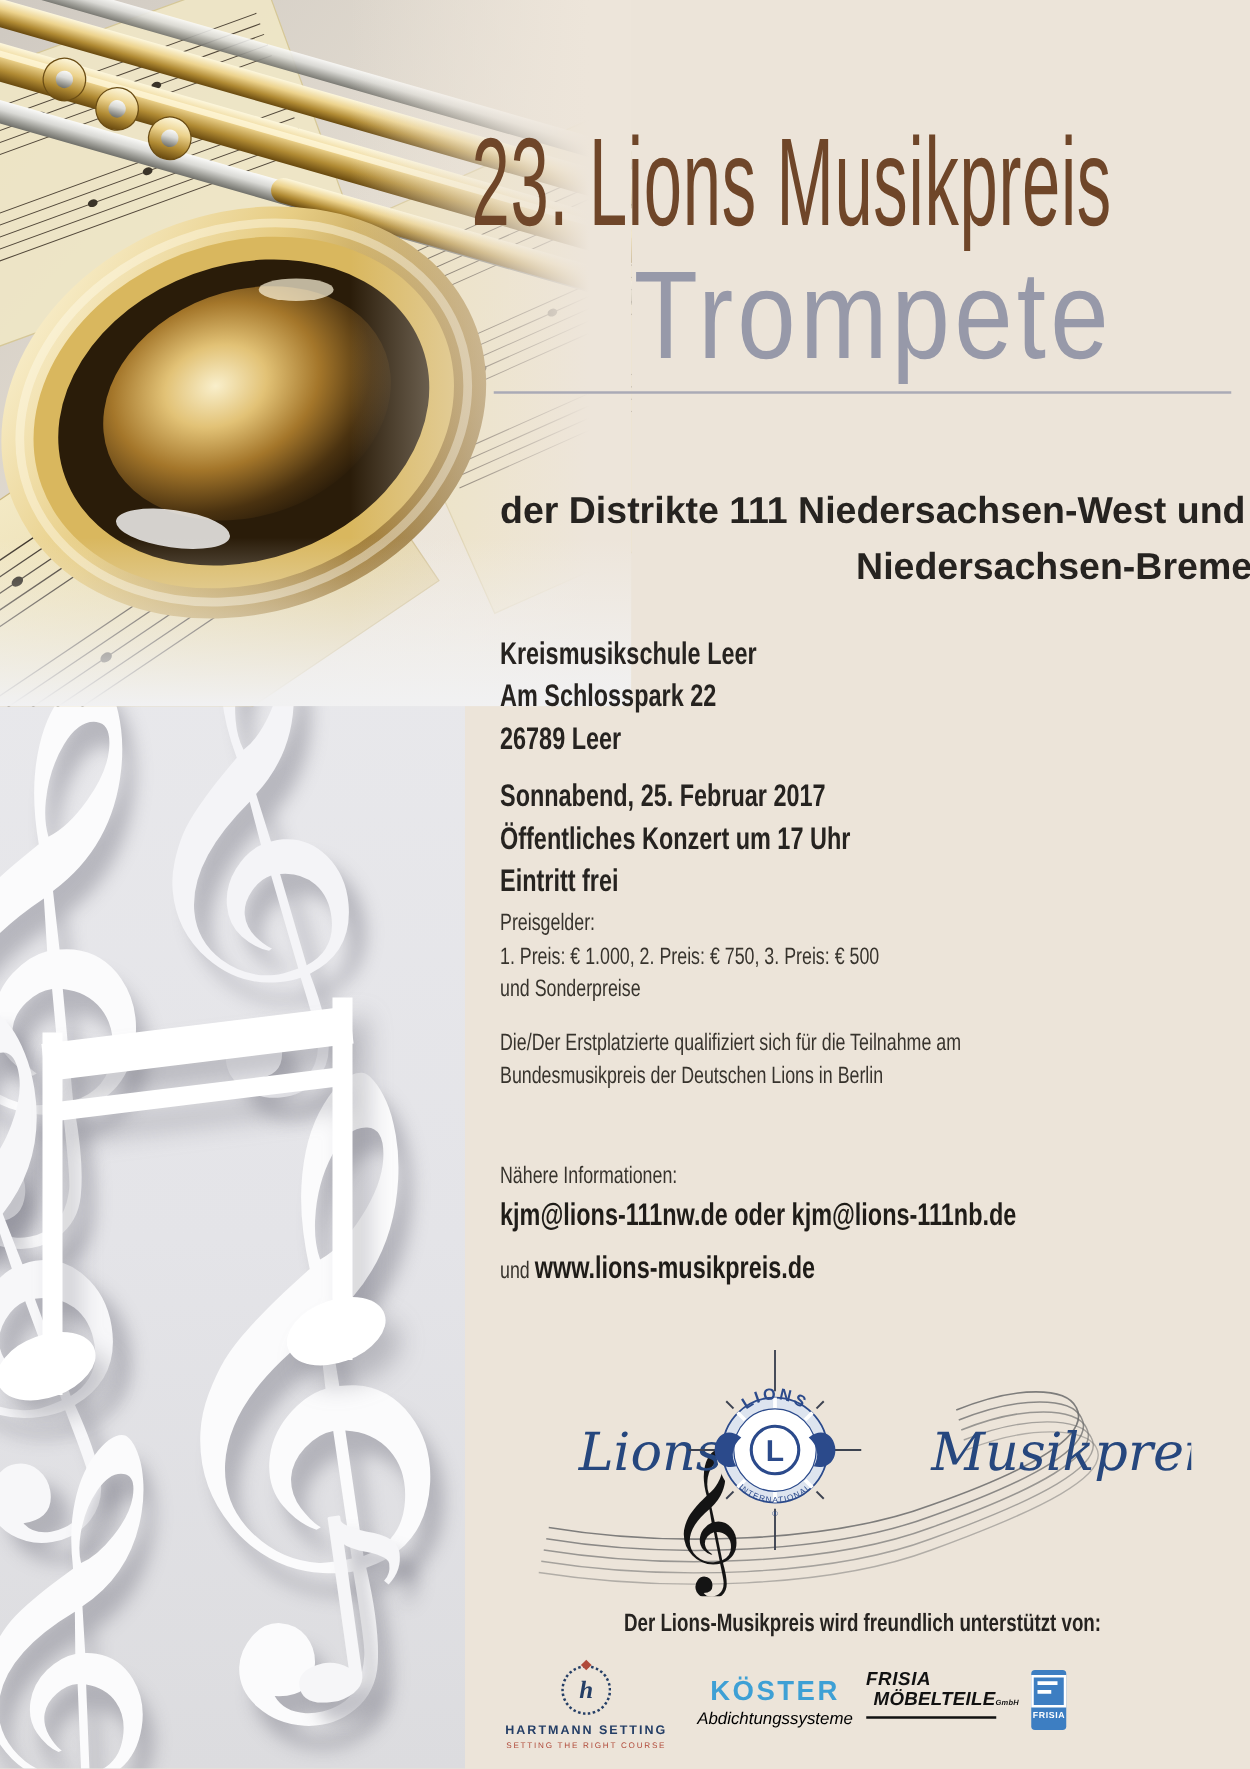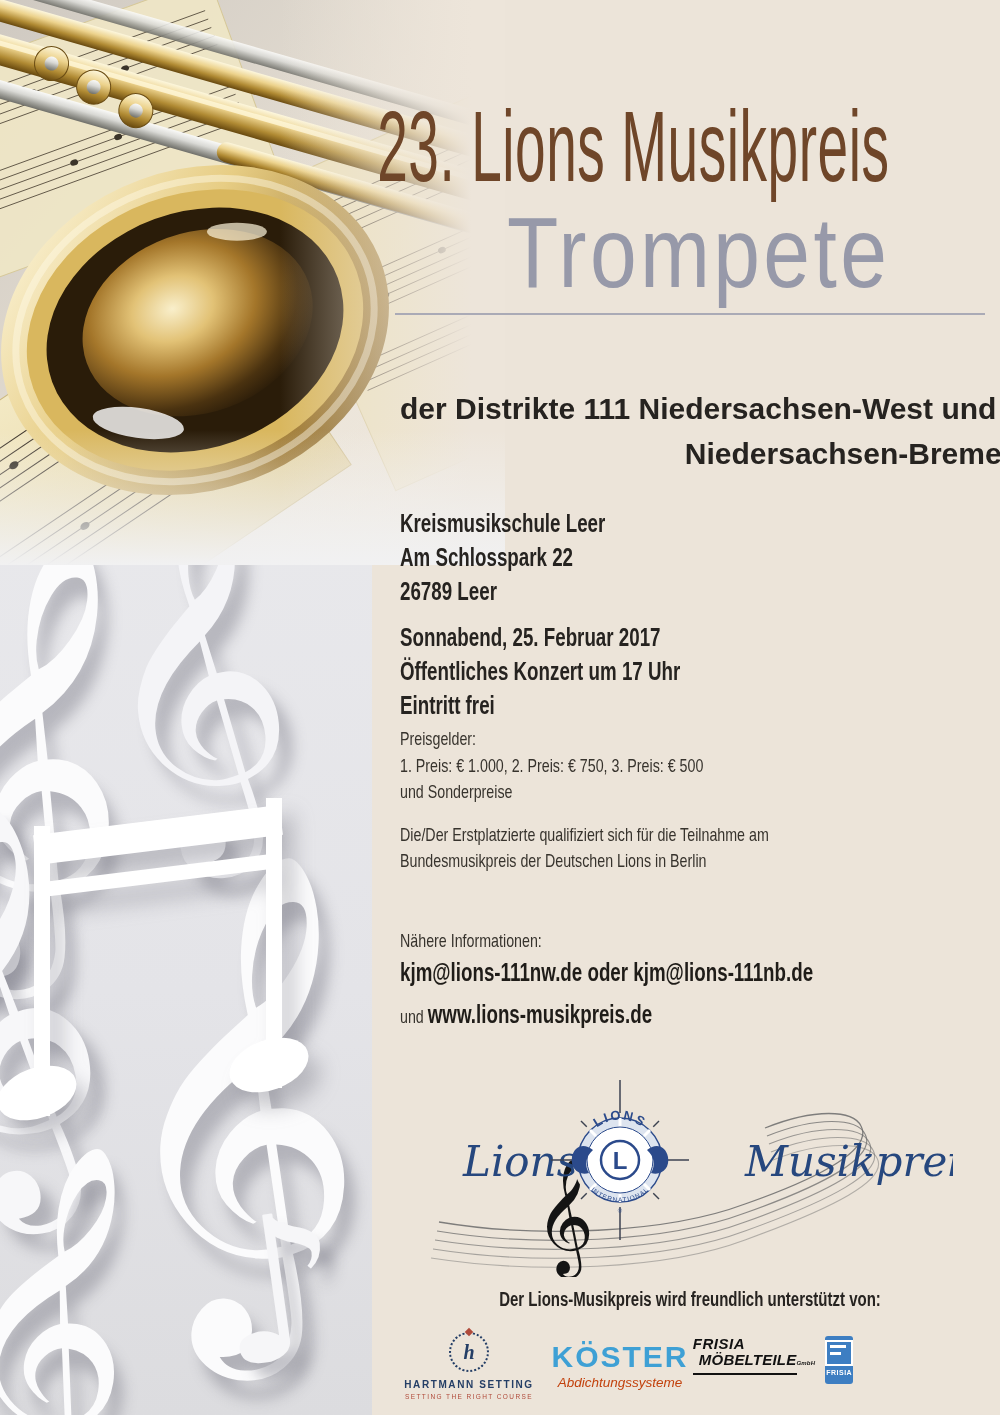--- a/index.html
+++ b/index.html
@@ -58,22 +58,22 @@
     font-size:20px;font-weight:600;color:#262320;transform:scaleX(.75);transform-origin:center;}
   .sponsor{position:absolute;text-align:center;z-index:2;}
   .sp-hartmann{left:396px;top:1332px;width:146px;}
   .h-circle{width:36px;height:36px;margin:0 auto;border:2px dotted #243e66;border-radius:50%;position:relative;
     font-family:"Liberation Serif",serif;font-style:italic;font-weight:bold;font-size:20px;color:#243e66;
     display:flex;align-items:center;justify-content:center;}
   .h-notch{position:absolute;left:15px;top:-5px;width:6px;height:6px;background:#b04a3a;transform:rotate(45deg);}
   .h-name{margin-top:7px;font-size:10px;font-weight:bold;letter-spacing:1.6px;color:#243e66;white-space:nowrap;}
   .h-tag{margin-top:3px;font-size:6.5px;letter-spacing:1.4px;color:#b04a3a;white-space:nowrap;}
   .sp-koster{left:545px;top:1340px;width:150px;}
-  .k-name{font-size:30px;font-weight:bold;letter-spacing:2px;color:#3ea0d5;}
-  .k-tag{font-size:13.5px;font-style:italic;color:#c2410c;margin-top:1px;}
+  .k-name{font-size:22px;font-weight:bold;letter-spacing:2px;color:#3ea0d5;}
+  .k-tag{font-size:13.5px;font-style:italic;color:#000000;margin-top:1px;}
   .sp-frisia{left:693px;top:1336px;width:160px;display:flex;gap:10px;align-items:flex-start;justify-content:center;}
   .f-text{text-align:left;font-style:italic;font-weight:900;color:#111;line-height:1.05;}
   .f-l1{font-size:15px;letter-spacing:.5px;}
   .f-l2{font-size:15px;margin-left:6px;letter-spacing:.2px;white-space:nowrap;}
   .f-l2 small{font-size:6px;font-weight:bold;}
   .f-underline{margin-top:5px;width:104px;height:2px;background:#111;}
   .f-badge{width:46px;height:48px;background:#3d7ec2;border-radius:3px;padding-top:0;box-sizing:border-box;}
   .f-frame{width:28px;height:26px;margin:4px auto 0;border:2px solid #fff;box-sizing:border-box;padding:3px 0 0 3px;}
   .f-bar{width:16px;height:3px;background:#fff;margin-bottom:4px;}
   .f-badge-text{font-size:7px;font-weight:bold;color:#fff;margin-top:3px;letter-spacing:.5px;}

